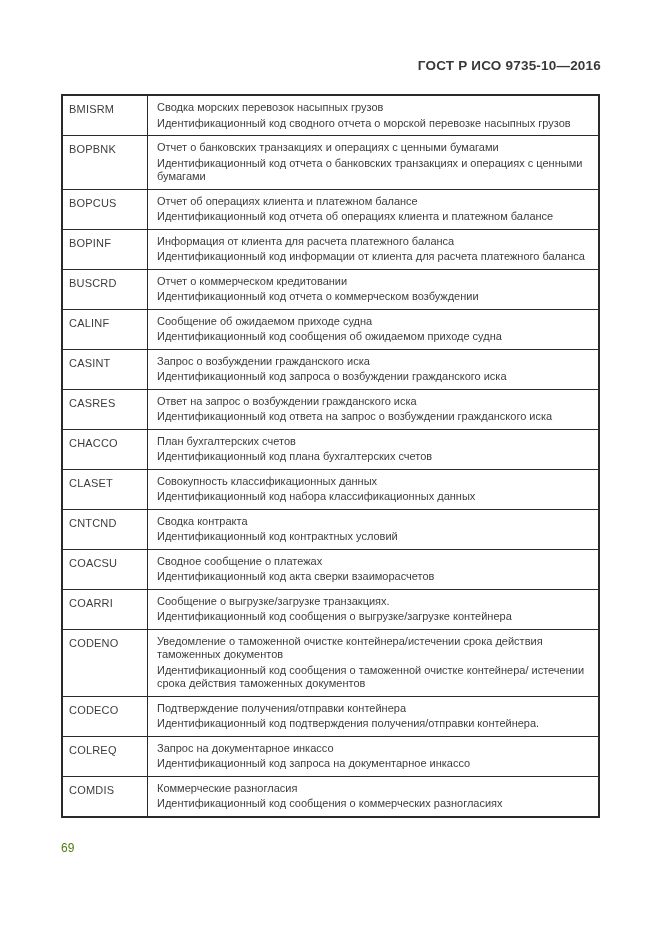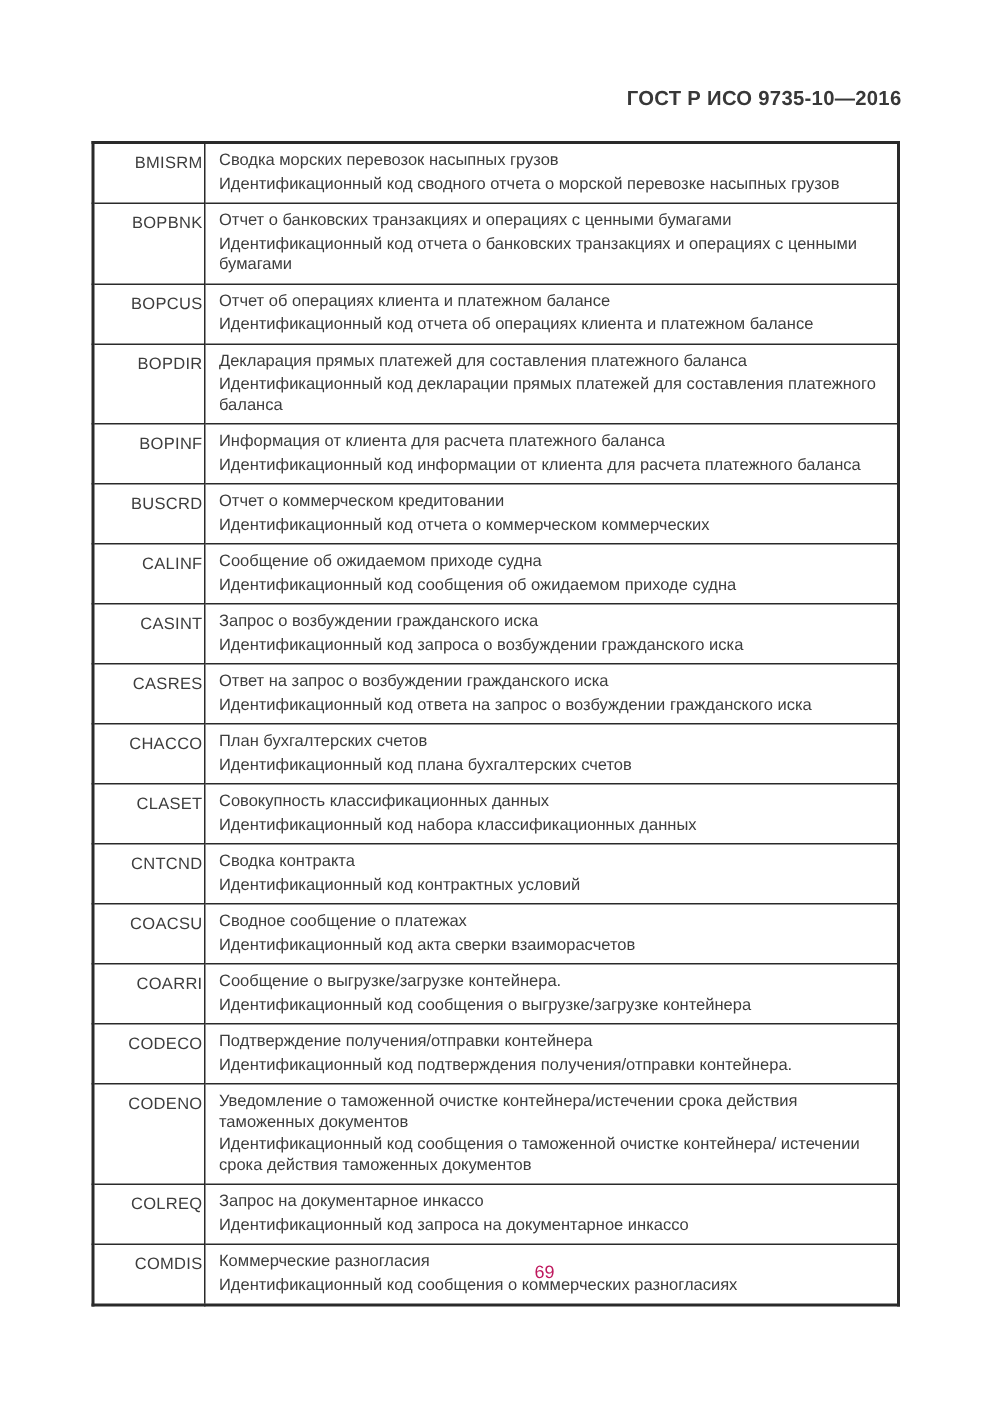--- a/index.html
+++ b/index.html
@@ -37,46 +37,44 @@
   }
   table.codes-table, table.codes-table td {
     border: 1px solid #2a2a2a;
   }
   table.codes-table {
     border-width: 2px;
   }
   td.code-cell {
     width: 66px;
     vertical-align: top;
-    padding: 7px 1px 4px 6px;
+    padding: 7px 12px 4px 6px;
     font-size: 11px;
     color: #3d3d3d;
     letter-spacing: 0.2px;
-    text-align: right;
   }
   td.desc-cell {
     vertical-align: top;
     padding: 3px 8px 3px 9px;
     font-size: 11px;
     color: #3d3d3d;
     margin-top: 32px;
   }
   td.desc-cell .line {
     margin: 2px 0;
     line-height: 13.5px;
   }
   .page-number {
     position: absolute;
     top: 841px;
     left: 61px;
     width: 532px;
-    text-align: center;
+    text-align: left;
     font-size: 12px;
-    color: #be185d;
-    margin-left: 36px;
+    color: #4d7c0f;
   }
 </style>
 </head>
 <body>
 
 <div class="page">
 
   <div class="doc-header">ГОСТ Р ИСО 9735-10—2016</div>
 
   <table class="codes-table">
@@ -98,41 +96,34 @@
   </tr>
 
   <tr>
     <td class="code-cell">BOPCUS</td>
     <td class="desc-cell">
       <div class="line name-line">Отчет об операциях клиента и платежном балансе</div>
       <div class="line id-line">Идентификационный код отчета об операциях клиента и платежном балансе</div>
     </td>
   </tr>
 
-  <tr>
-    <td class="code-cell">BOPDIR</td>
-    <td class="desc-cell">
-      <div class="line name-line">Декларация прямых платежей для составления платежного баланса</div>
-      <div class="line id-line">Идентификационный код декларации прямых платежей для составления платежного баланса</div>
-    </td>
-  </tr>
 
   <tr>
     <td class="code-cell">BOPINF</td>
     <td class="desc-cell">
       <div class="line name-line">Информация от клиента для расчета платежного баланса</div>
       <div class="line id-line">Идентификационный код информации от клиента для расчета платежного баланса</div>
     </td>
   </tr>
 
   <tr>
     <td class="code-cell">BUSCRD</td>
     <td class="desc-cell">
       <div class="line name-line">Отчет о коммерческом кредитовании</div>
-      <div class="line id-line">Идентификационный код отчета о коммерческом коммерческих</div>
+      <div class="line id-line">Идентификационный код отчета о коммерческом возбуждении</div>
     </td>
   </tr>
 
   <tr>
     <td class="code-cell">CALINF</td>
     <td class="desc-cell">
       <div class="line name-line">Сообщение об ожидаемом приходе судна</div>
       <div class="line id-line">Идентификационный код сообщения об ожидаемом приходе судна</div>
     </td>
   </tr>
@@ -181,41 +172,41 @@
     <td class="code-cell">COACSU</td>
     <td class="desc-cell">
       <div class="line name-line">Сводное сообщение о платежах</div>
       <div class="line id-line">Идентификационный код акта сверки взаиморасчетов</div>
     </td>
   </tr>
 
   <tr>
     <td class="code-cell">COARRI</td>
     <td class="desc-cell">
-      <div class="line name-line">Сообщение о выгрузке/загрузке контейнера.</div>
+      <div class="line name-line">Сообщение о выгрузке/загрузке транзакциях.</div>
       <div class="line id-line">Идентификационный код сообщения о выгрузке/загрузке контейнера</div>
+    </td>
+  </tr>
+
+  <tr>
+    <td class="code-cell">CODENO</td>
+    <td class="desc-cell">
+      <div class="line name-line">Уведомление о таможенной очистке контейнера/истечении срока действия таможенных документов</div>
+      <div class="line id-line">Идентификационный код сообщения о таможенной очистке контейнера/ истечении срока действия таможенных документов</div>
     </td>
   </tr>
 
   <tr>
     <td class="code-cell">CODECO</td>
     <td class="desc-cell">
       <div class="line name-line">Подтверждение получения/отправки контейнера</div>
       <div class="line id-line">Идентификационный код подтверждения получения/отправки контейнера.</div>
     </td>
   </tr>
 
-  <tr>
-    <td class="code-cell">CODENO</td>
-    <td class="desc-cell">
-      <div class="line name-line">Уведомление о таможенной очистке контейнера/истечении срока действия таможенных документов</div>
-      <div class="line id-line">Идентификационный код сообщения о таможенной очистке контейнера/ истечении срока действия таможенных документов</div>
-    </td>
-  </tr>
-
 
 
   <tr>
     <td class="code-cell">COLREQ</td>
     <td class="desc-cell">
       <div class="line name-line">Запрос на документарное инкассо</div>
       <div class="line id-line">Идентификационный код запроса на документарное инкассо</div>
     </td>
   </tr>
 

